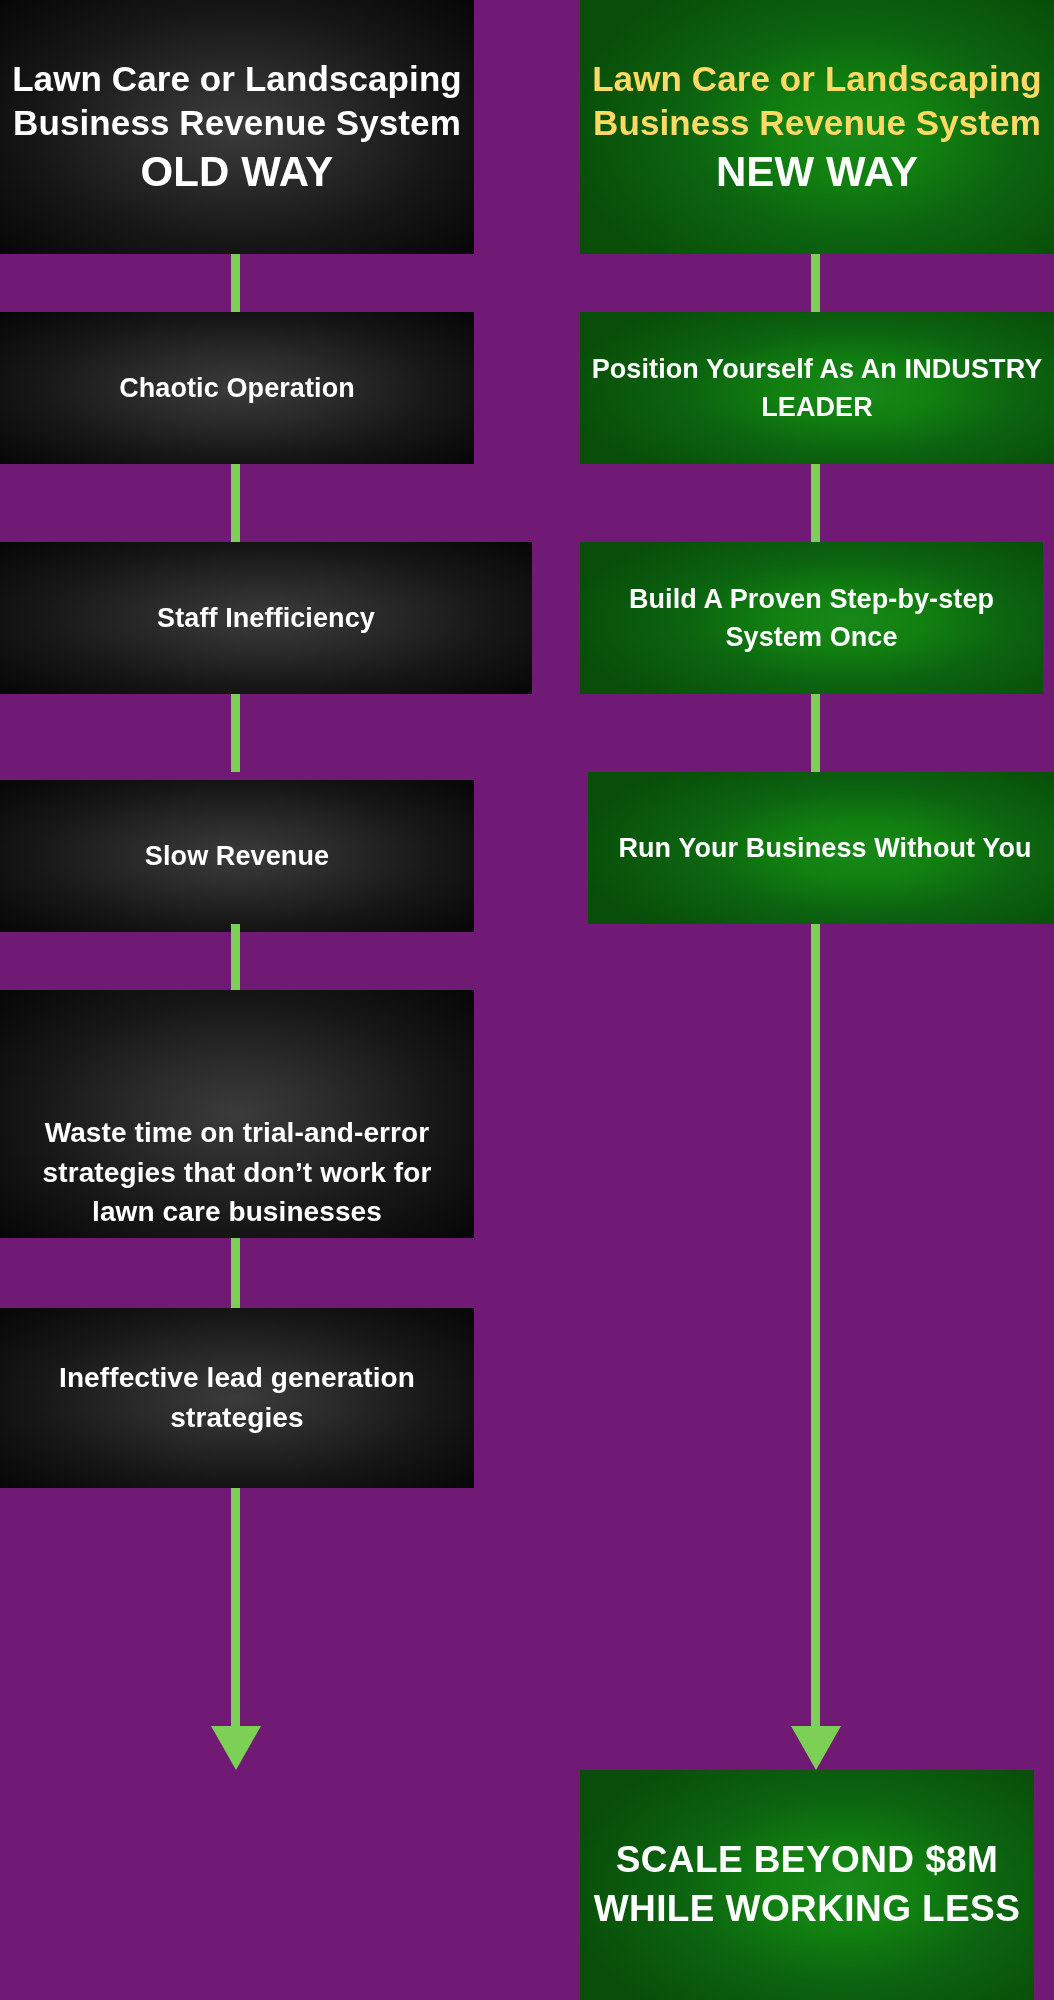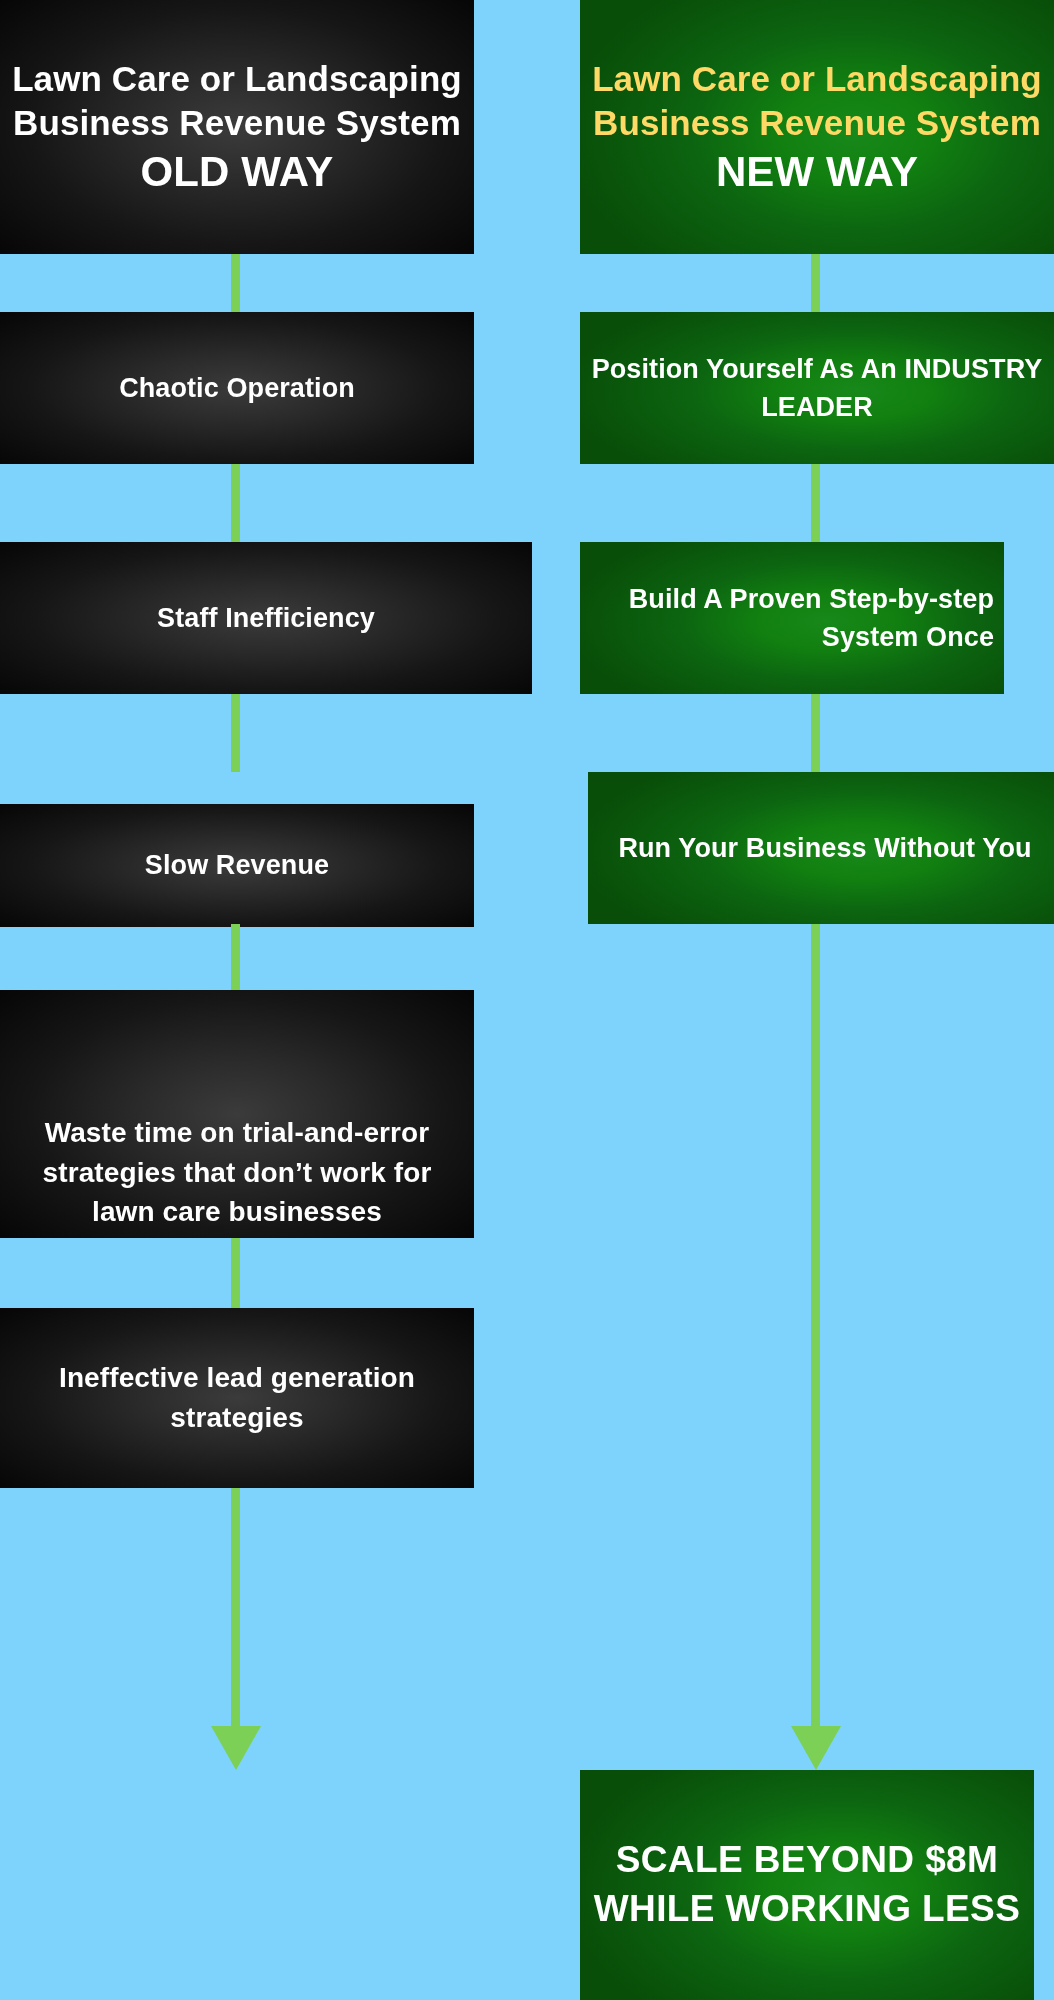--- a/index.html
+++ b/index.html
@@ -7,21 +7,21 @@
     width:1054px;
     height:2000px;
     background:#ffffff;
     font-family:"Liberation Sans", sans-serif;
     overflow:hidden;
   }
   #stage {
     position:relative;
     width:1054px;
     height:2000px;
-    background:#7dd3fc;
+    background:#701a75;
   }
 
   
   .box {
     position:absolute;
     display:flex;
     align-items:center;
     justify-content:center;
     text-align:center;
     color:#ffffff;
@@ -84,21 +84,21 @@
   </div>
 
   <div class="line" style="left:231px; top:464px; height:78px;"></div>
 
   <div class="box dark" style="left:0px; top:542px; width:532px; height:152px;">
     <span class="txt step-txt">Staff Inefficiency</span>
   </div>
 
   <div class="line" style="left:231px; top:694px; height:78px;"></div>
 
-  <div class="box dark" style="left:0px; top:804px; width:474px; height:123px;">
+  <div class="box dark" style="left:0px; top:780px; width:474px; height:152px;">
     <span class="txt step-txt">Slow Revenue</span>
   </div>
 
   <div class="line" style="left:231px; top:924px; height:66px;"></div>
 
   <div class="box dark" style="left:0px; top:990px; width:474px; height:248px;align-items:flex-end;">
     <span class="txt long-txt">Waste time on trial-and-error strategies that don’t work for lawn care businesses</span>
   </div>
 
   <div class="line" style="left:231px; top:1238px; height:70px;"></div>
@@ -119,21 +119,21 @@
   </div>
 
   <div class="line" style="left:811px; top:254px; height:58px;"></div>
 
   <div class="box green" style="left:580px; top:312px; width:474px; height:152px;">
     <span class="txt step-txt">Position Yourself As An INDUSTRY LEADER</span>
   </div>
 
   <div class="line" style="left:811px; top:464px; height:78px;"></div>
 
-  <div class="box green" style="left:580px; top:542px; width:424px; height:152px;text-align:right;">
+  <div class="box green" style="left:580px; top:542px; width:463px; height:152px;">
     <span class="txt step-txt">Build A Proven Step-by-step System Once</span>
   </div>
 
   <div class="line" style="left:811px; top:694px; height:78px;"></div>
 
   <div class="box green" style="left:588px; top:772px; width:474px; height:152px;">
     <span class="txt step-txt">Run Your Business Without You</span>
   </div>
 
   <div class="line" style="left:811px; top:924px; height:802px;"></div>

